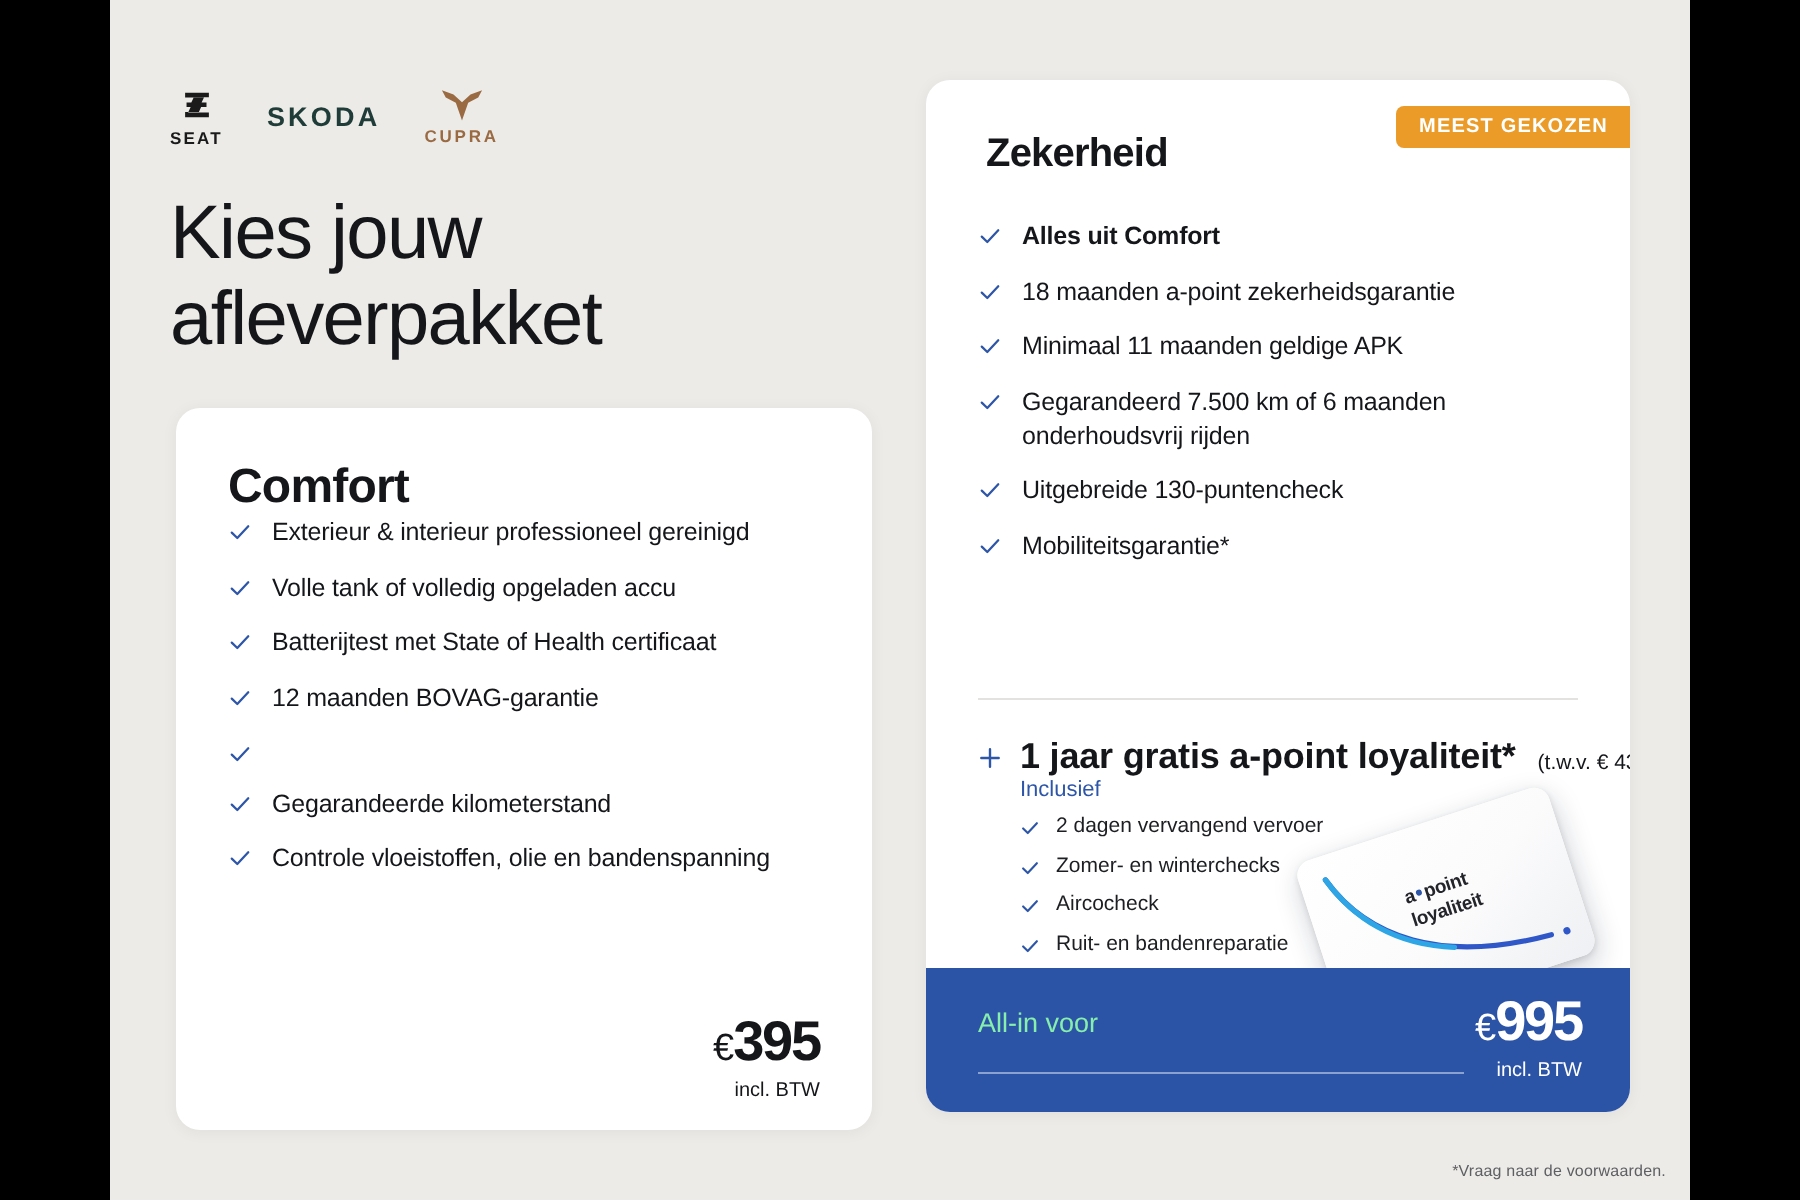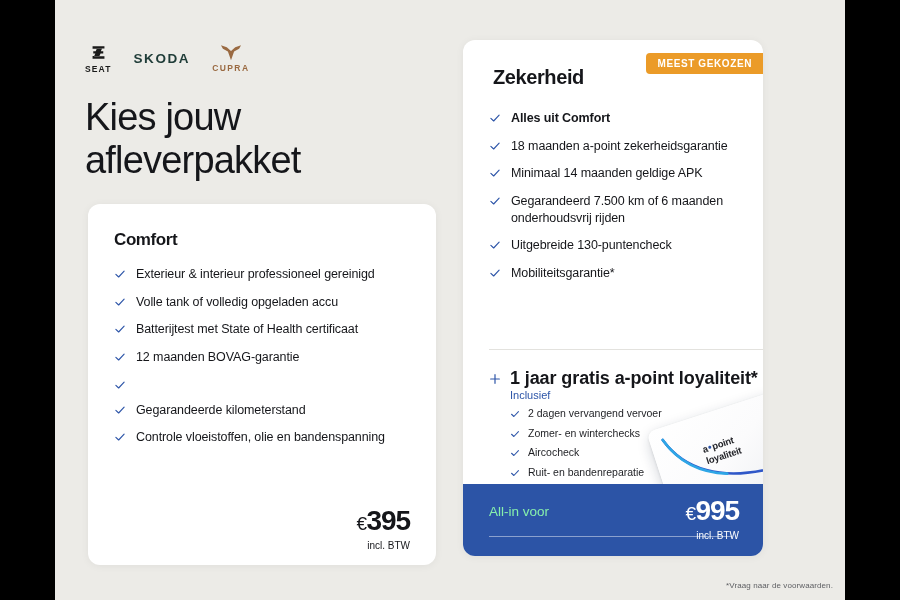--- a/index.html
+++ b/index.html
@@ -89,33 +89,33 @@
     top: 204px;
     width: 348px;
     height: 361px;
     background: #ffffff;
     border-radius: 12px;
     box-shadow: 0 1px 8px rgba(0,0,0,0.055);
     padding: 26px 26px 0 26px;
   }
 
   #comfort-title {
-    font-size: 17px;
+    font-size: 24px;
     font-weight: 700;
     letter-spacing: -0.4px;
     color: #15161a;
-    margin-bottom: 16px;
+    margin-bottom: 0;
   }
 
   
   #zekerheid-card {
     position: absolute;
     left: 408px;
     top: 40px;
-    width: 300px;
+    width: 352px;
     height: 516px;
     background: #ffffff;
     border-radius: 12px;
     box-shadow: 0 1px 8px rgba(0,0,0,0.055);
     overflow: hidden;
   }
 
   #badge-meest-gekozen {
     position: absolute;
     right: 0px;
@@ -483,21 +483,21 @@
           <svg class="check-icon" viewBox="0 0 16 16">
             <path d="M2.5 8.4 L6.2 12 L13.5 4.2" stroke="#2d55a8" stroke-width="1.5" fill="none" stroke-linecap="round" stroke-linejoin="round"></path>
           </svg>
           <span class="feat-text">18 maanden a-point zekerheidsgarantie</span>
         </li>
 
         <li class="feat-item">
           <svg class="check-icon" viewBox="0 0 16 16">
             <path d="M2.5 8.4 L6.2 12 L13.5 4.2" stroke="#2d55a8" stroke-width="1.5" fill="none" stroke-linecap="round" stroke-linejoin="round"></path>
           </svg>
-          <span class="feat-text">Minimaal 14 maanden geldige APK</span>
+          <span class="feat-text">Minimaal 11 maanden geldige APK</span>
         </li>
 
         <li class="feat-item">
           <svg class="check-icon" viewBox="0 0 16 16">
             <path d="M2.5 8.4 L6.2 12 L13.5 4.2" stroke="#2d55a8" stroke-width="1.5" fill="none" stroke-linecap="round" stroke-linejoin="round"></path>
           </svg>
           <span class="feat-text">Gegarandeerd 7.500 km of 6 maanden onderhoudsvrij rijden</span>
         </li>
 
         <li class="feat-item">

